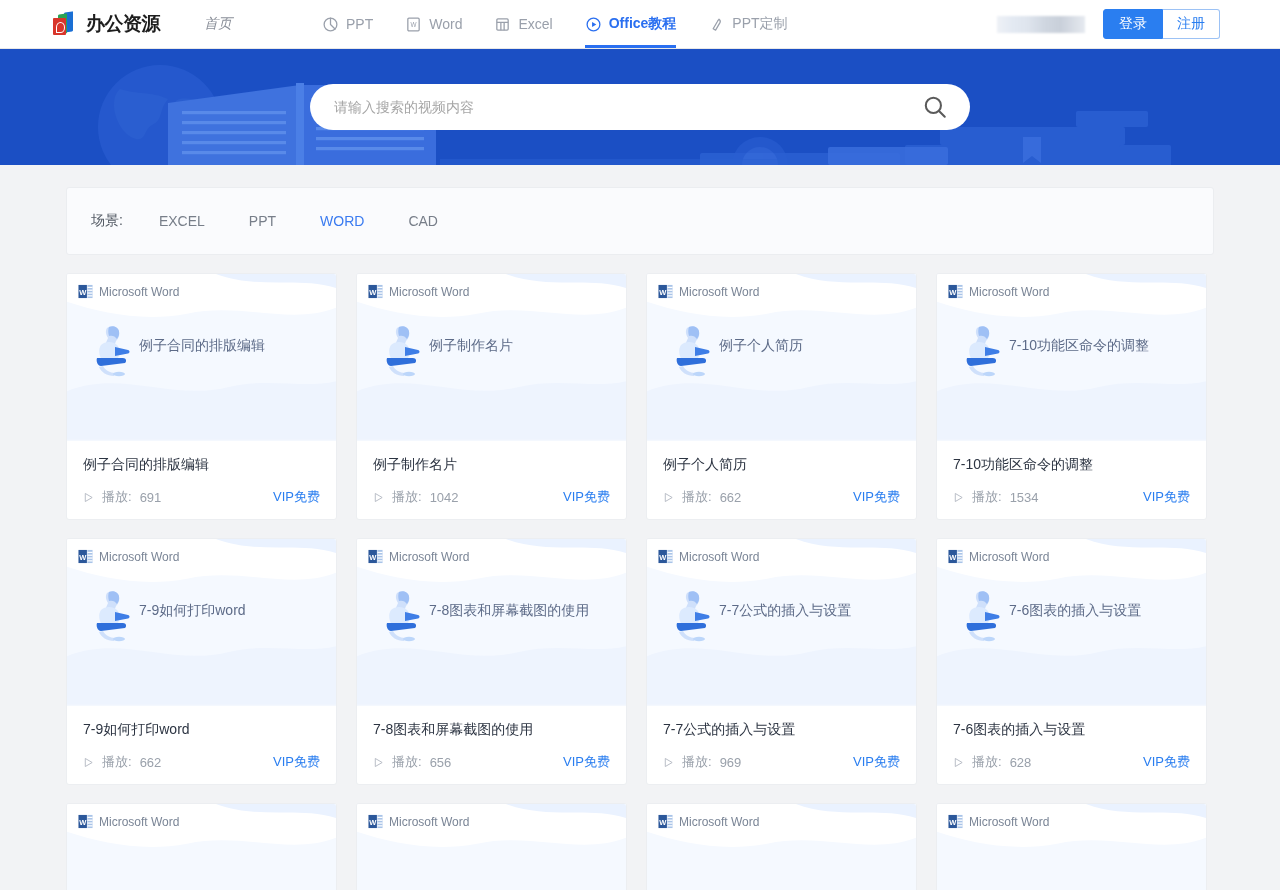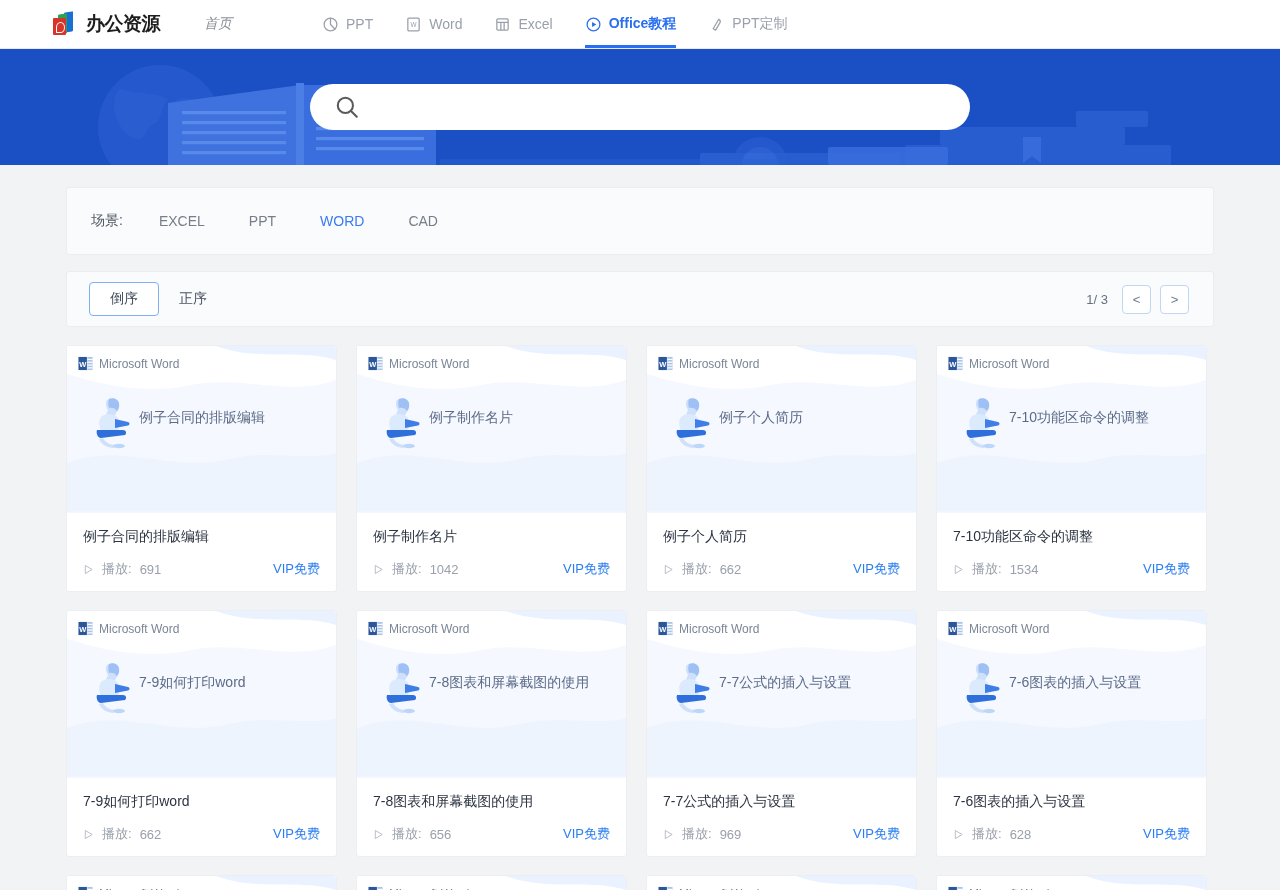--- a/index.html
+++ b/index.html
@@ -236,20 +236,27 @@
     </div>
 
     <div class="nav-item">
       <svg class="nav-ico" viewBox="0 0 24 24" fill="none" stroke="#9aa0ab" stroke-width="1.8">
         <path d="M15.5 4.5c1.8 1.2 2.3 3.2 1.2 5.2l-6 10.3-3.4-2 6-10.3c1.1-2 1.9-2.4 2.2-3.2z" stroke-linejoin="round"></path>
       </svg>
       <span>PPT定制</span>
     </div>
   </div>
 
+  <div class="head-right">
+    <div class="redacted"></div>
+    <div class="auth">
+      <div class="btn-login">登录</div>
+      <div class="btn-reg">注册</div>
+    </div>
+  </div>
 </div>
 
 <div class="banner">
   <svg class="banner-art" viewBox="0 0 1280 116" preserveAspectRatio="none">
     <rect width="1280" height="116" fill="#1b4fc4"></rect>
     <g opacity="0.5" fill="#2f62d6">
       <circle cx="160" cy="78" r="62"></circle>
       <path d="M120 40c18 6 30 2 48 10-10 12-4 20-16 26-8 4-6 16-16 14-14-4-22-22-22-34 0-8 2-12 6-16z" fill="#3a6ddc"></path>
       <path d="M180 50c14-2 24 4 28 14-6 8-16 6-22 14-6 8-14 4-16-6-2-10 2-20 10-22z" fill="#3a6ddc"></path>
     </g>
@@ -286,46 +293,38 @@
       <path d="M1023 88 l18 0 0 26 -9 -7 -9 7z"></path>
     </g>
     <g fill="#2a5fd2" opacity="0.6">
       <circle cx="760" cy="116" r="28"></circle>
       <circle cx="760" cy="116" r="18" fill="#3a6ddd"></circle>
     </g>
     <rect x="440" y="110" width="340" height="6" fill="#2a5fd2" opacity="0.5"></rect>
   </svg>
 
   <div class="search-box">
+    <input class="search-input" type="text" placeholder="请输入搜索的视频内容" style="">
     <svg class="search-btn" viewBox="0 0 24 24" fill="none" stroke="#5a5a5a" stroke-width="1.9">
       <circle cx="10.5" cy="10.5" r="7"></circle>
         <path d="M15.7 15.7L21 21" stroke-linecap="round"></path>
     </svg>
   </div>
 </div>
 
 <div class="content">
 
   <div class="panel scene-bar">
     <span class="scene-label">场景:</span>
     <span class="scene-opt">EXCEL</span>
     <span class="scene-opt">PPT</span>
     <span class="scene-opt active">WORD</span>
     <span class="scene-opt">CAD</span>
   </div>
 
-  <div class="panel sort-bar">
-    <span class="sort-btn active">倒序</span>
-    <span class="sort-btn">正序</span>
-    <div class="pager">
-      <span class="pager-count">1/ 3</span>
-      <span class="pager-btn">&lt;</span>
-      <span class="pager-btn">&gt;</span>
-    </div>
-  </div>
 
   <div class="grid" id="card-grid">
       <div class="card">
         <div class="thumb">
           <svg class="thumb-wave" viewBox="0 0 271 167" preserveAspectRatio="none">
   <rect width="271" height="167" fill="#f5f9ff"></rect>
   <path d="M0 0h271v34c-46 18-96-6-150 6C78 48 36 40 0 28z" fill="#ffffff"></path>
   <path d="M0 118c54-22 106 10 162-4 42-10 76 2 109-6v59H0z" fill="#eef4fe"></path>
   <path d="M150 0c44 16 82 2 121 14V0z" fill="#eaf2ff"></path>
 </svg>

